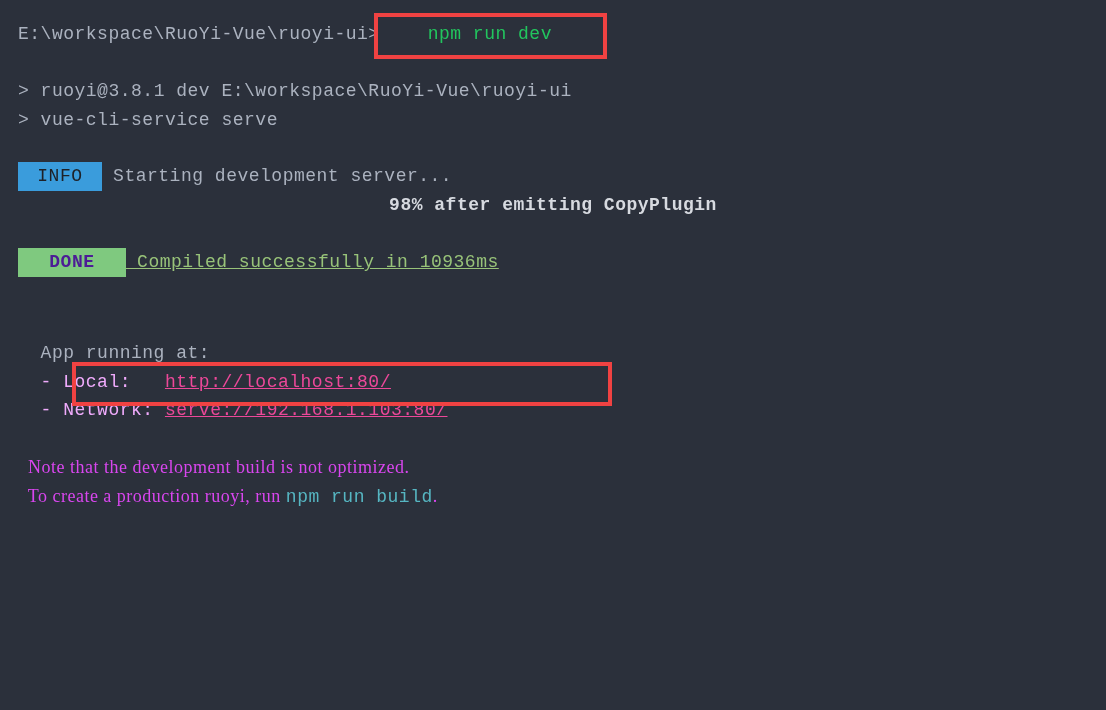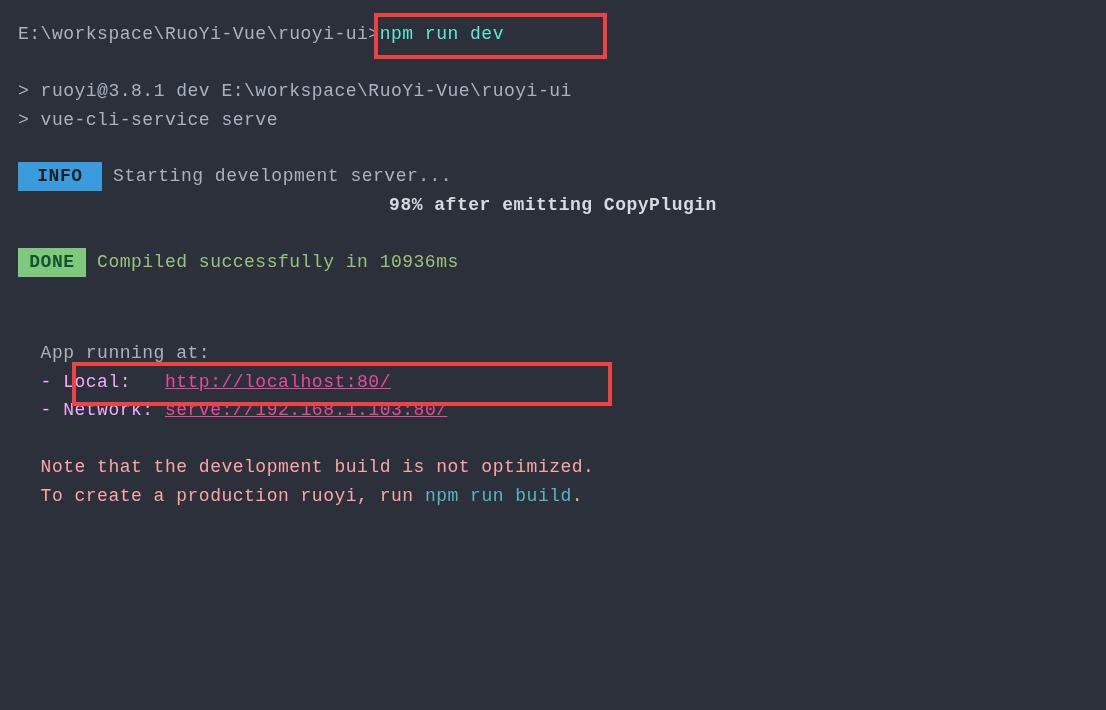--- a/index.html
+++ b/index.html
@@ -9,21 +9,21 @@
       font-size: 18px;
       color: #abb2bf;
       padding: 20px 18px;
       width: 1106px;
       height: 710px;
       line-height: 1.6;
       letter-spacing: 0.5px;
     }
     .line { white-space: pre; }
     .prompt-path { color: #abb2bf; text-align: center; }
-    .command-text { color: #5eead4; }
+    .command-text { color: #22c55e; margin-left: 48px; }
     .highlight-box {
       position: relative;
       display: inline;
     }
     .red-box-1 {
       position: absolute;
       border: 4px solid #f04242;
       height: 46px;
       width: 233px;
       top: -11px;
@@ -37,41 +37,41 @@
       width: 540px;
       left: 54px;
       top: -6px;
       pointer-events: none;
     }
     .gt { color: #abb2bf; }
     .info-badge {
       background: #3a9cdc;
       color: #1e2127;
       padding: 0 8px;
-      font-weight: bold;
+      font-weight: normal;
       display: inline-block;
     }
     .done-badge {
       background: #7fc97f;
-      color: #14532d;
-      padding: 0 0;
+      color: #4c1d95;
+      padding: 0 20px;
       font-weight: bold;
       display: inline-block;
       text-align: center;
     }
     .bold-white { color: #d7dae0; font-weight: bold; text-align: center; }
-    .green-text { color: #98c379; }
+    .green-text { color: #98c379; text-decoration: underline; }
     .link {
       color: #ec4899;
       text-decoration: underline;
       cursor: pointer;
     }
     .dash-label { color: #f0abfc; }
     .cyan-text { color: #56b6c2; text-align: center; }
-    .note-text { color: #fca5a5; }
+    .note-text { color: #d946ef; font-family: Liberation Serif, serif; }
     .spacer { height: 28px; }
     .spacer-sm { height: 6px; }
     .rel { position: relative; }
   </style>
 </head>
 <body>
 
 <div class="line rel"><span class="prompt-path">E:\workspace\RuoYi-Vue\ruoyi-ui&gt;</span><span class="highlight-box"><span class="red-box-1"></span><span class="command-text">npm run dev</span></span></div>
 
 <div class="spacer"></div>

